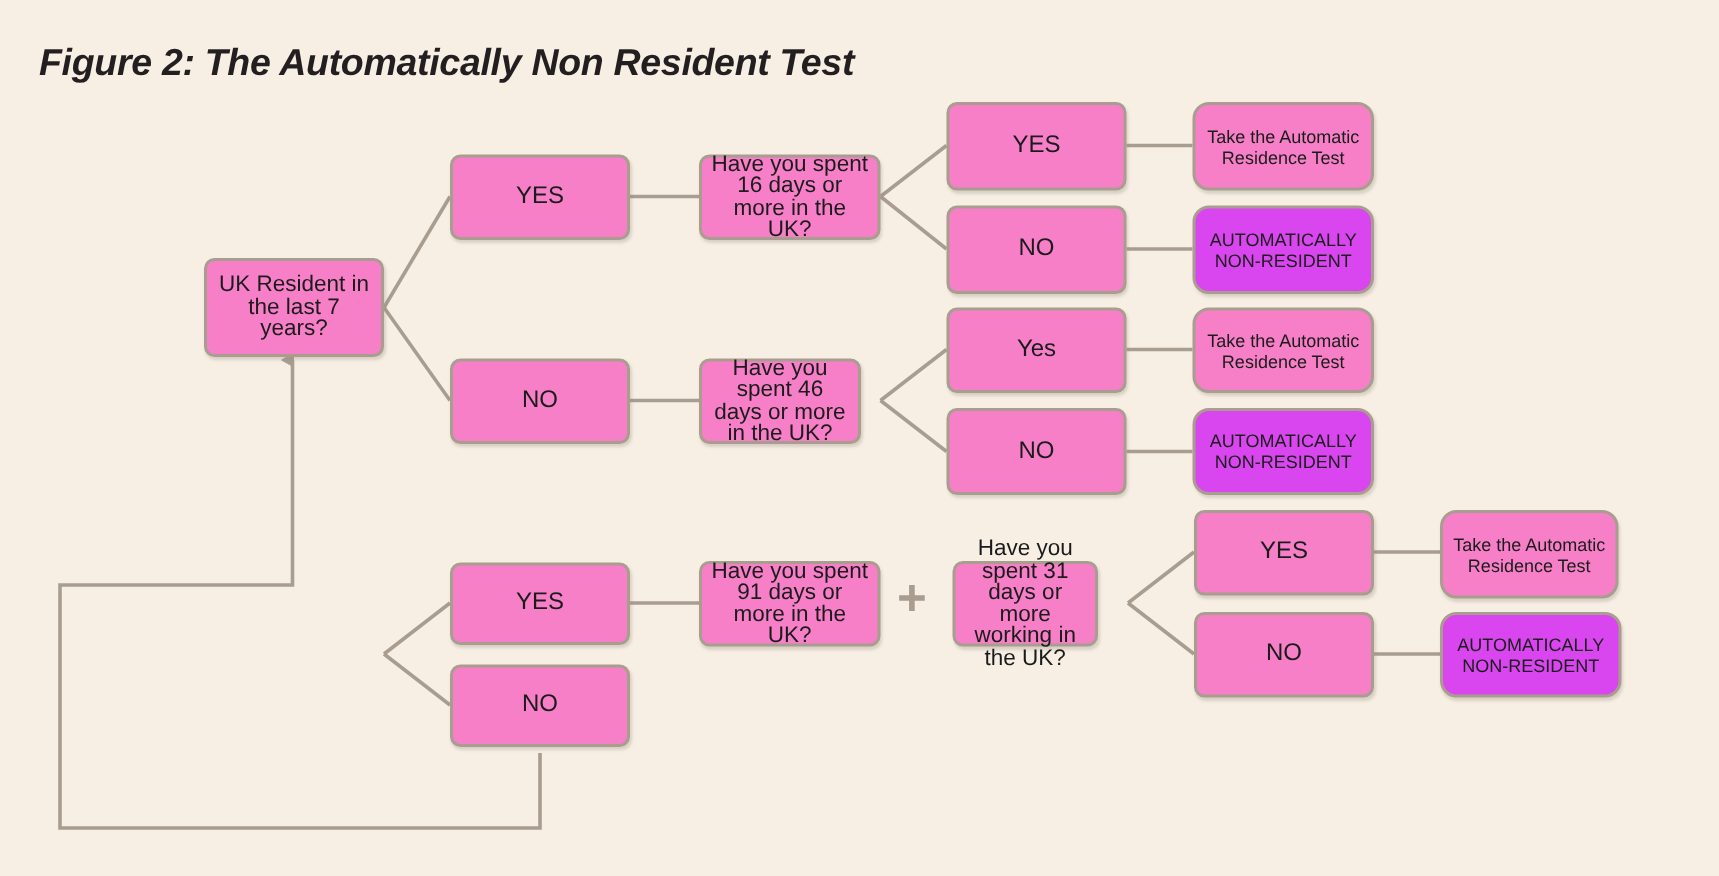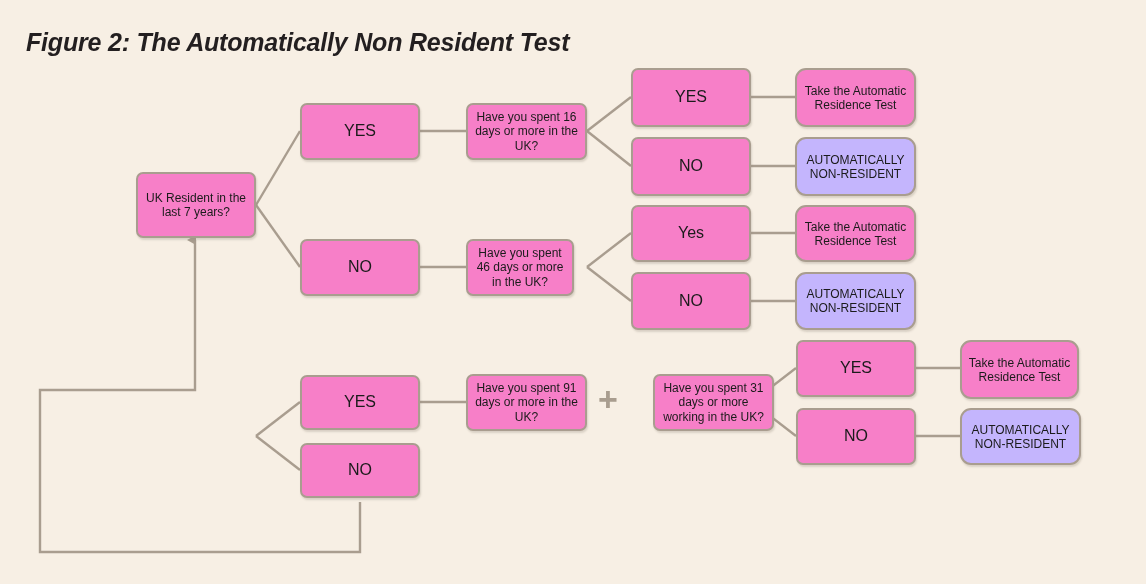--- a/index.html
+++ b/index.html
@@ -40,28 +40,28 @@
   .node {
     position: absolute;
     box-sizing: border-box;
     border: 2px solid #a99d8f;
     border-radius: 7px;
     display: flex;
     align-items: center;
     justify-content: center;
     text-align: center;
     font-family: "Liberation Sans", sans-serif;
-    font-size: 12px;
+    font-size: 15px;
     line-height: 14.5px;
     color: #1b1b1b;
     padding: 2px 6px;
     box-shadow: 1px 2px 2px rgba(150,140,125,0.30);
   }
   .node.pink { background: #f77fc8; }
-  .node.green { background: #c4b5fd; }
+  .node.green { background: #d946ef; }
   .node.answer { font-size: 16px; }
   .node.term { font-size: 12px; line-height: 14px; border-radius: 11px; }
   .plus {
     position: absolute;
     color: #a99d8f;
     font-size: 34px;
     line-height: 34px;
     font-weight: 700;
     font-family: "Liberation Sans", sans-serif;
     user-select: none;
@@ -143,21 +143,21 @@
   <div class="node pink" style="left:466px; top:239px; width:108px; height:57px;">
     <span>Have you spent 46 days or more in the UK?</span>
   </div>
 
   <div class="node pink" style="left:466px; top:374px; width:121px; height:57px;">
     <span>Have you spent 91 days or more in the UK?</span>
   </div>
 
   <div class="plus" style="left:598px; top:382px;">+</div>
 
-  <div class="node pink" style="left:653px; top:374px; width:121px; height:57px;">
+  <div class="node pink" style="left:635px; top:374px; width:97px; height:57px;">
     <span>Have you spent 31 days or more working in the UK?</span>
   </div>
 
   <div class="node pink answer" style="left:631px; top:68px; width:120px; height:59px;">
     <span>YES</span>
   </div>
 
   <div class="node pink answer" style="left:631px; top:137px; width:120px; height:59px;">
     <span>NO</span>
   </div>

